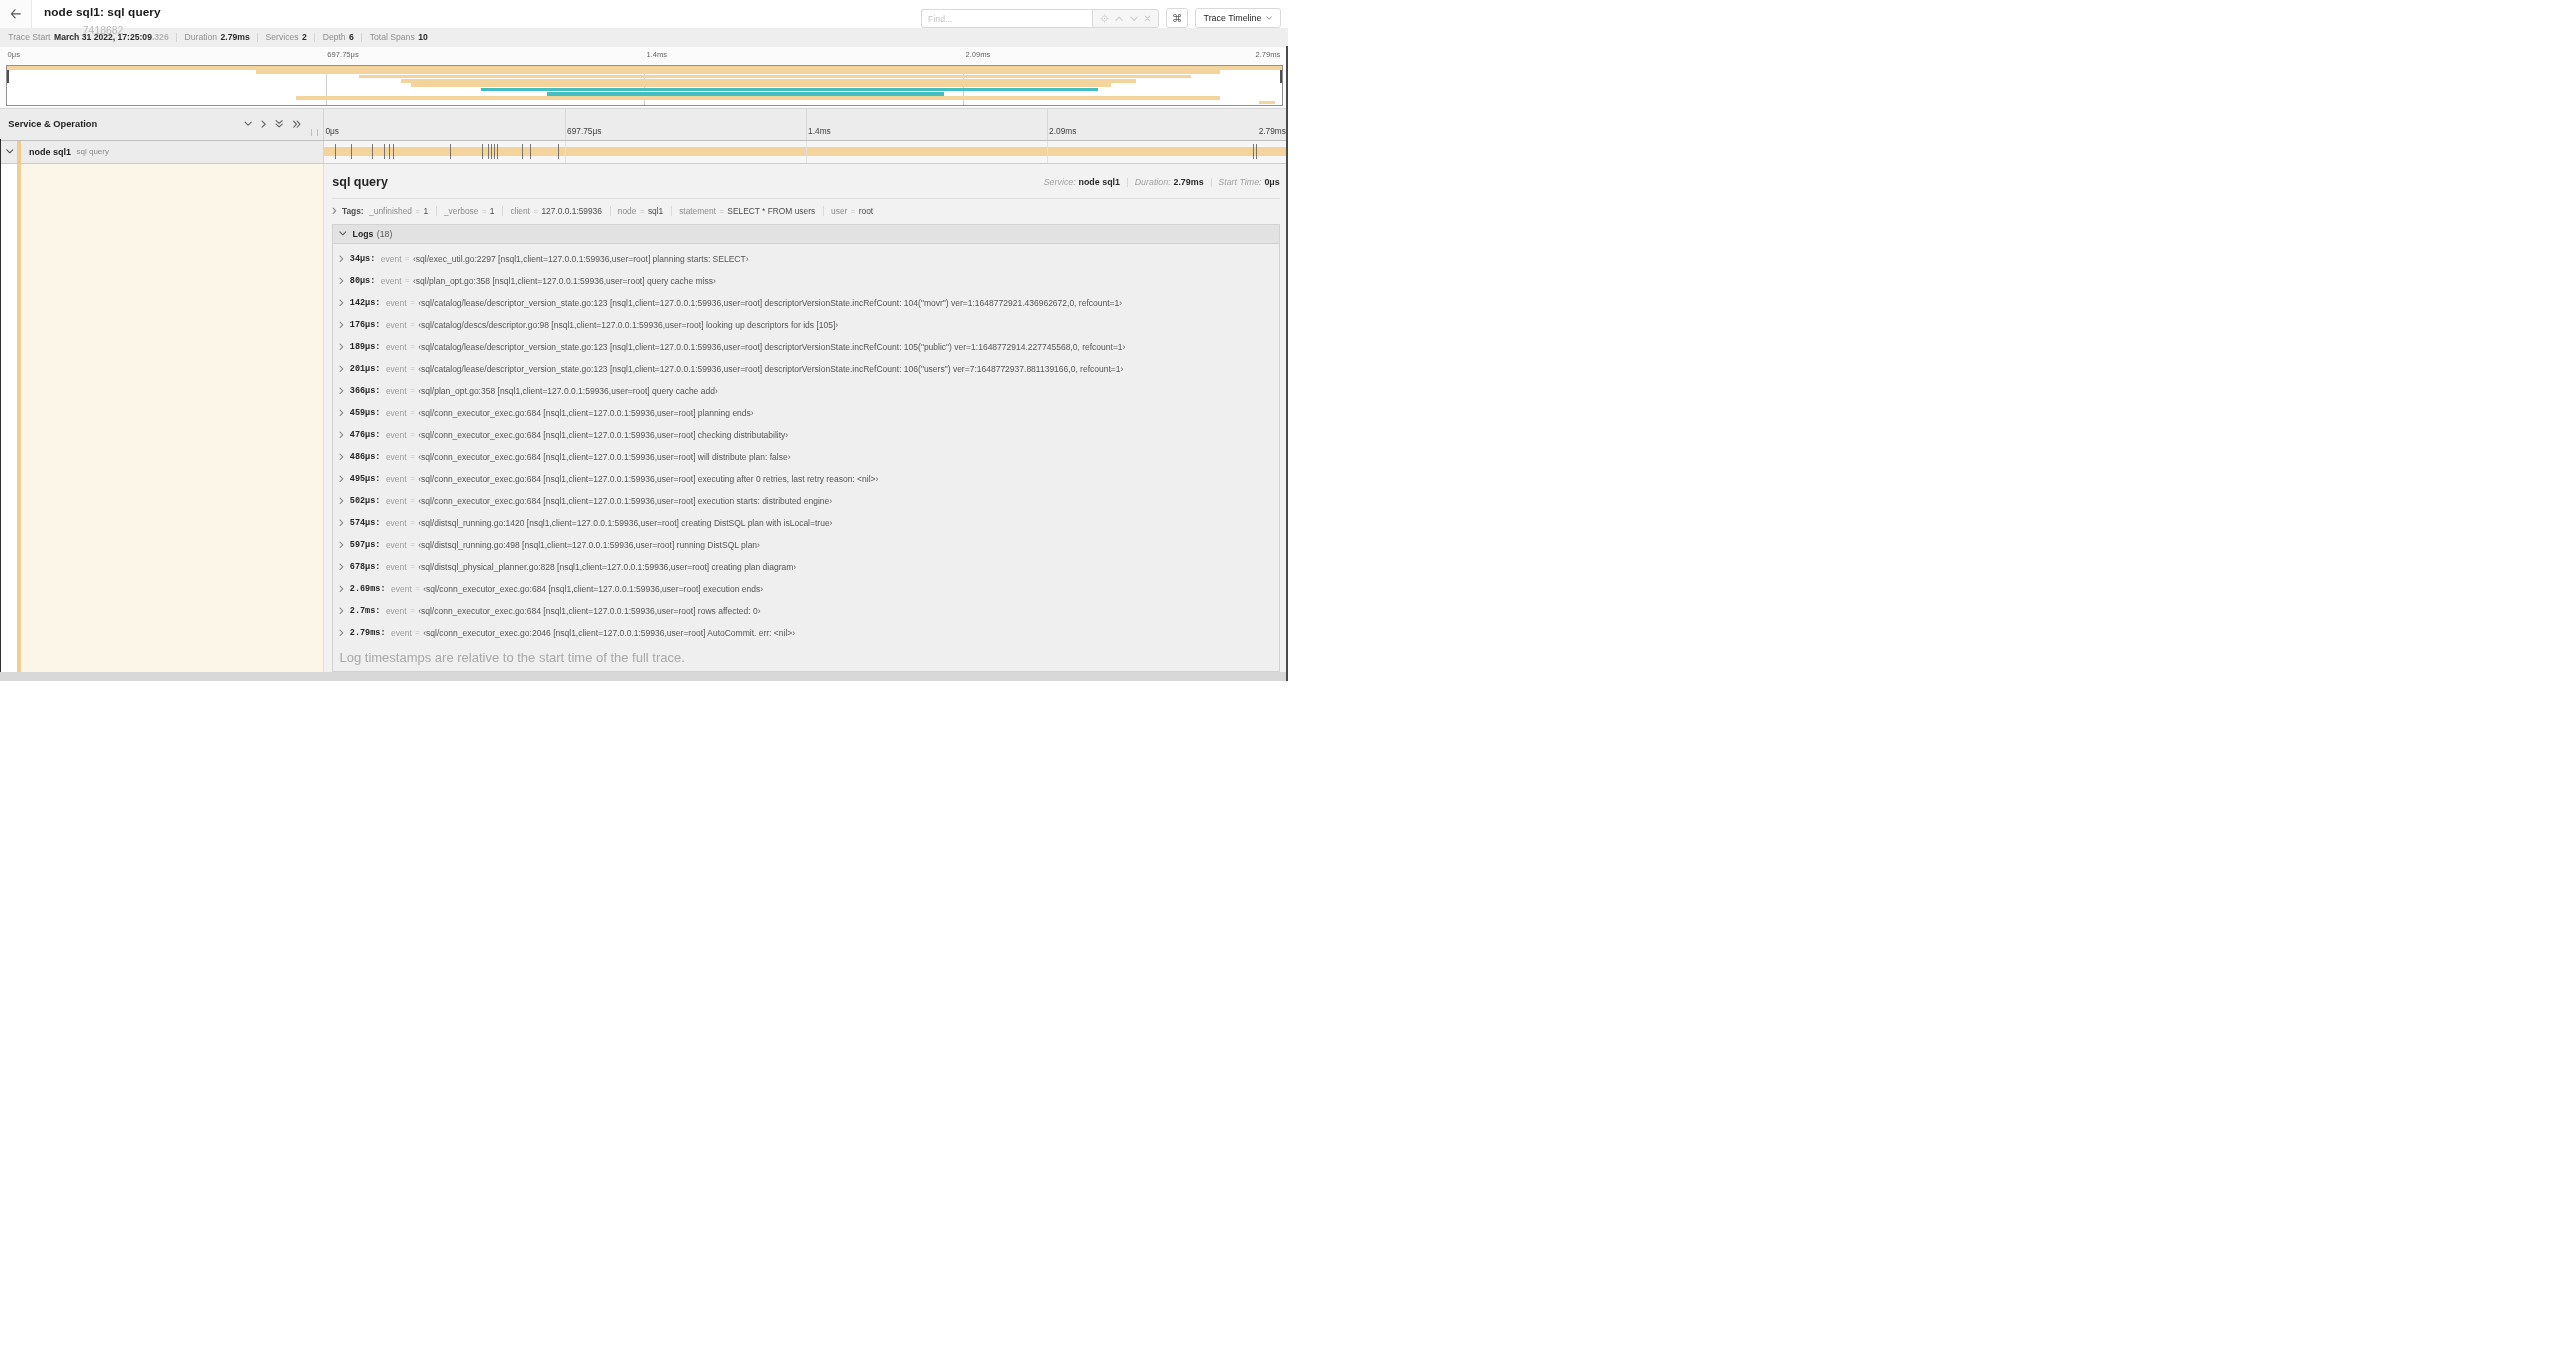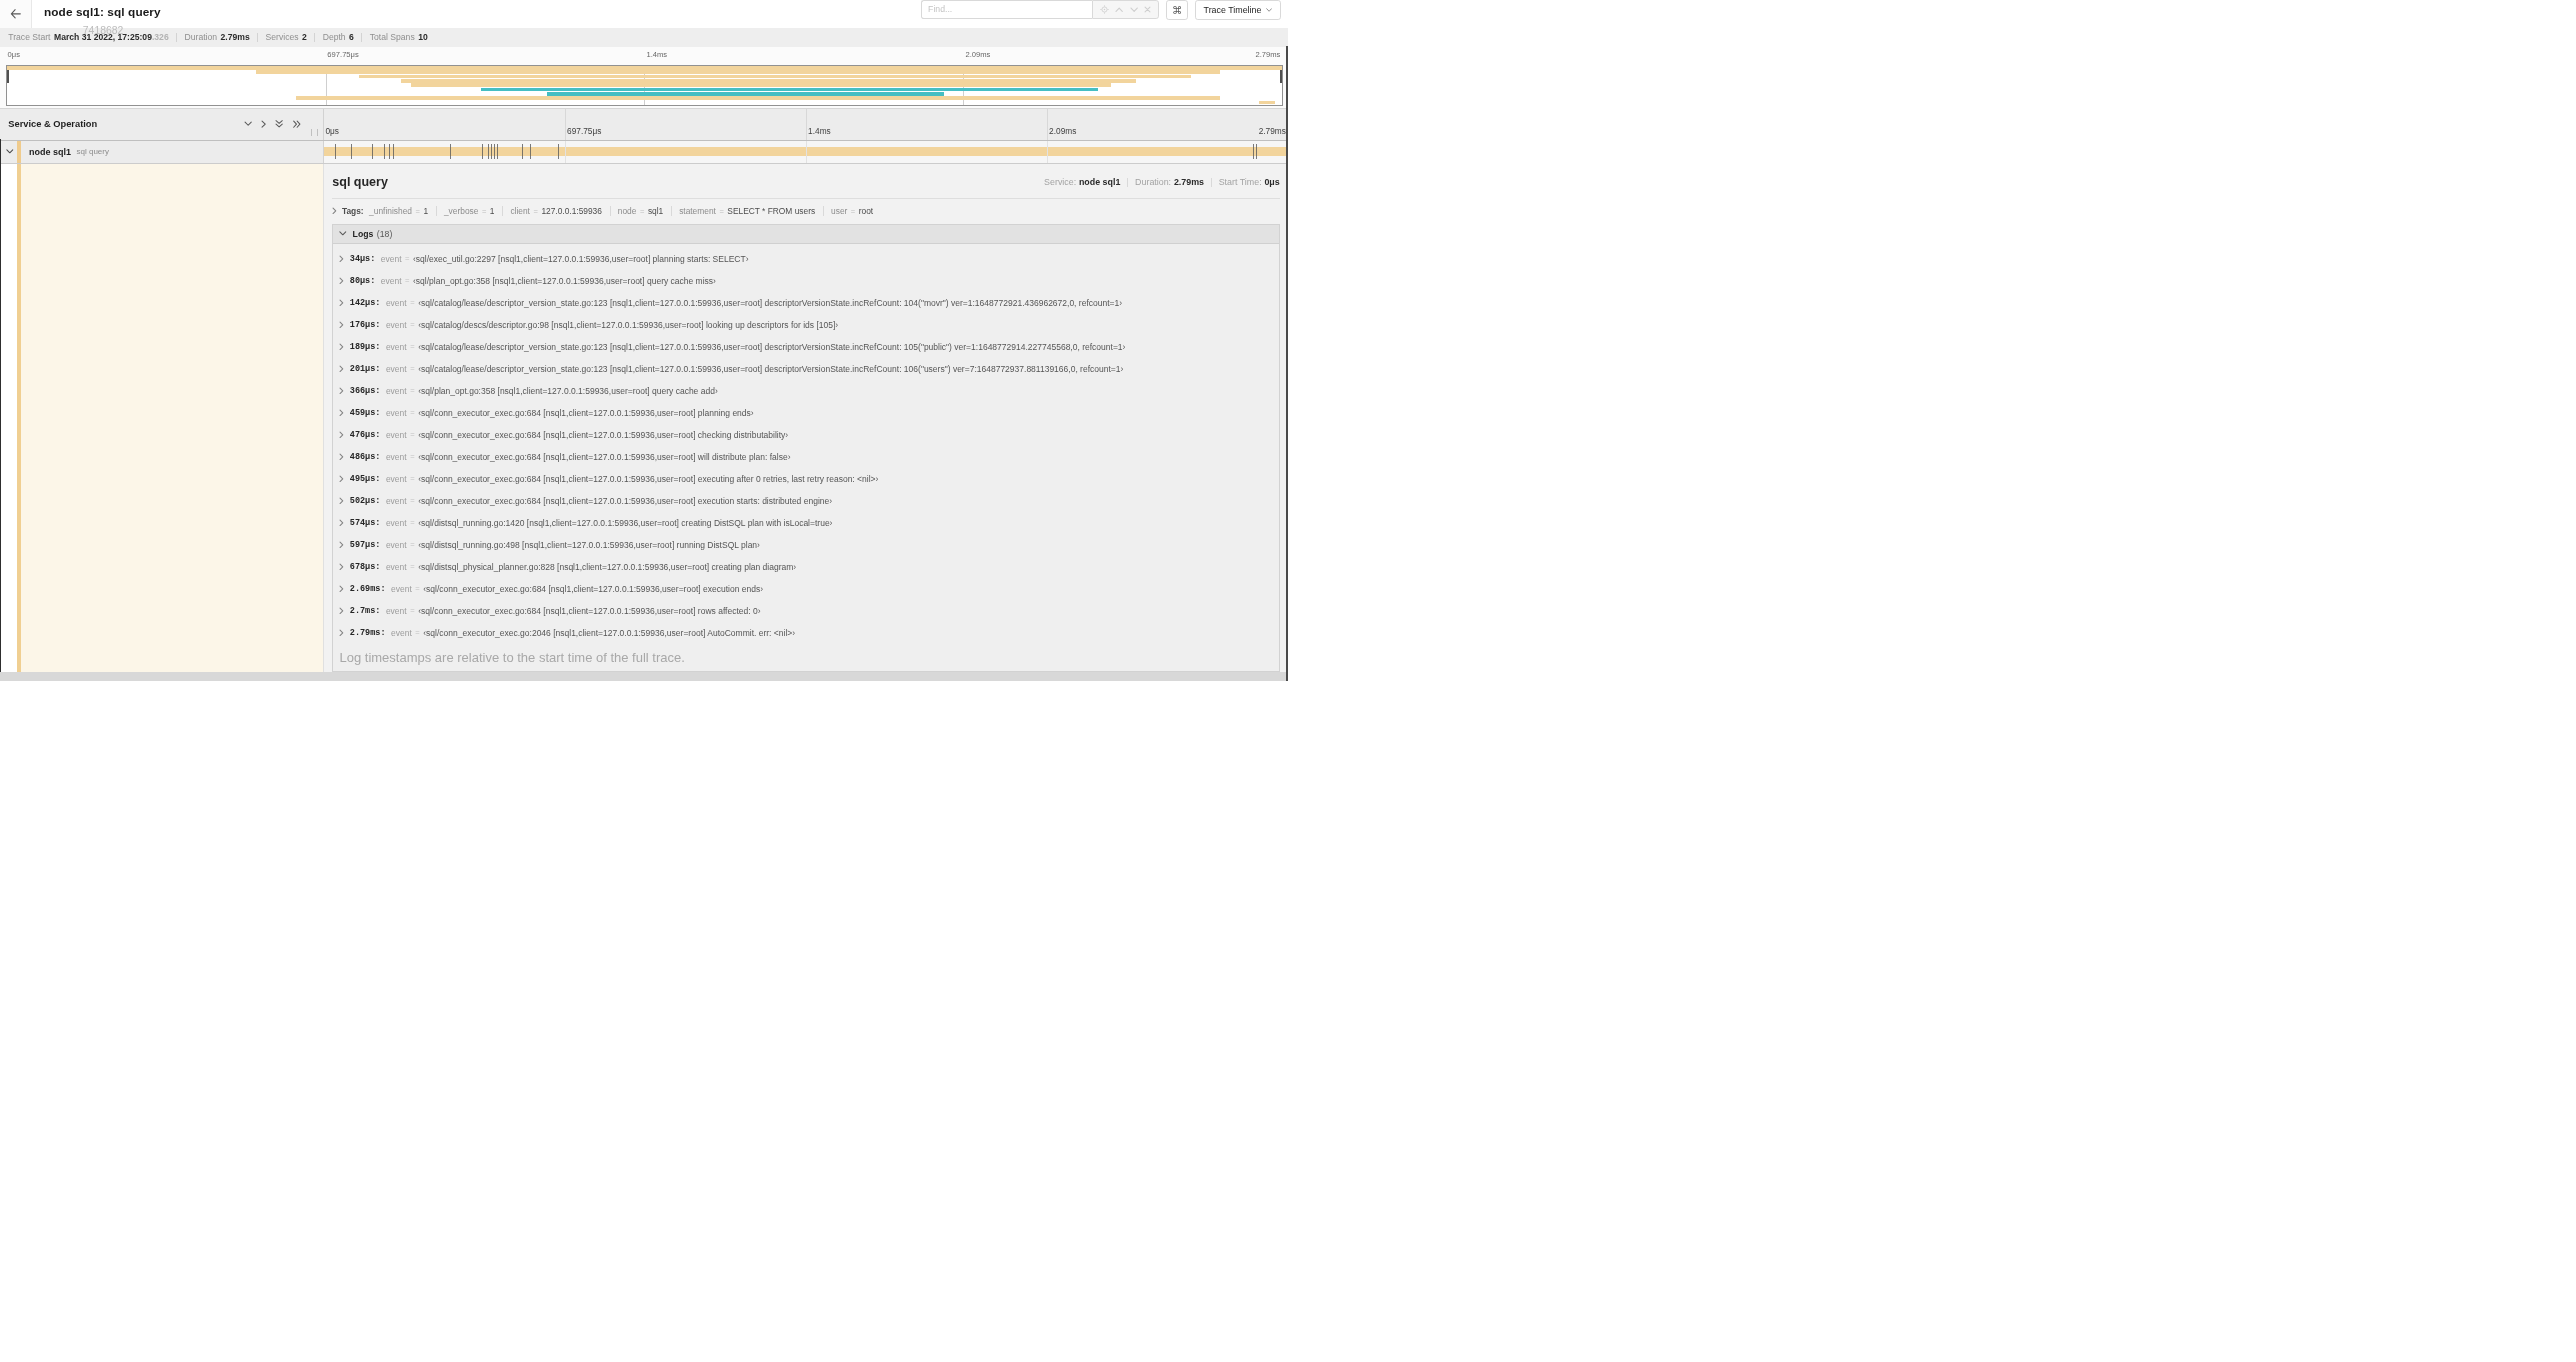--- a/index.html
+++ b/index.html
@@ -9,21 +9,21 @@
     -webkit-font-smoothing:antialiased;color:#262626;
   }
   
   .topbar{height:28px;display:flex;align-items:center;position:relative;background:#fff;}
   .back-btn{width:30.5px;height:28px;display:flex;align-items:center;justify-content:center;
     border-right:0.7px solid #e8e8e8;cursor:pointer;color:#595959;font-size:11.8px;background:#fbfbfb;}
   .title-wrap{display:flex;align-items:center;margin-left:12.5px;gap:6.2px;flex-direction:column;}
   .big-chevron{display:flex;align-items:center;color:#1a1a1a;cursor:pointer;}
   .page-title{font-size:11.8px;font-weight:700;color:#1a1a1a;margin:0;letter-spacing:0.1px;}
   .trace-id{font-size:10.4px;color:#bdbdbd;font-weight:400;margin-left:1.4px;}
-  .controls{position:absolute;right:7px;top:0;height:28px;display:flex;align-items:flex-start;gap:7px;}
+  .controls{position:absolute;right:7px;top:0;height:28px;display:flex;align-items:flex-end;gap:7px;}
   .find-group{display:flex;align-items:stretch;height:18.7px;}
   .find-input{width:158px;border:0.7px solid #d9d9d9;border-right:none;border-radius:2.8px 0 0 2.8px;
     padding:0 6.2px;font-size:8.7px;outline:none;color:#595959;background:#fff;font-family:inherit;}
   .find-input::placeholder{color:#c4c4c4;}
   .find-btns{display:flex;align-items:center;gap:6.2px;padding:0 7px;background:#f6f6f6;
     border:0.7px solid #d9d9d9;border-radius:0 2.8px 2.8px 0;}
   .find-btns .fb{display:flex;align-items:center;color:#cfcfcf;cursor:pointer;font-size:8.3px;line-height:1;}
   .sq-btn{height:20px;min-width:21.5px;display:flex;align-items:center;justify-content:center;
     border:0.7px solid #d9d9d9;border-radius:2.8px;background:#fff;cursor:pointer;
     font-size:10.4px;color:#595959;padding:0 4.2px;font-family:inherit;}
@@ -68,21 +68,21 @@
   .log-tick{position:absolute;top:3.5px;width:0.7px;height:14.5px;background:#5a5a5a;opacity:.8;}
   
   .main{display:flex;height:511px;}
   .left-col{width:323px;position:relative;background:#fff;flex:none;}
   .left-col .accent-stripe2{position:absolute;left:17.3px;top:0;bottom:0;width:3.5px;background:#f0cf92;}
   .left-col .cream{position:absolute;left:21px;top:0;bottom:0;right:0;background:#fcf6e8;}
   .detail{flex:1;background:#f2f2f2;border-left:0.7px solid #e0e0e0;padding:0 8.3px;position:relative;}
   .d-head{padding-top:8.3px;height:21px;display:flex;align-items:center;justify-content:space-between;}
   .d-title{font-size:12.5px;font-weight:600;color:#262626;margin:0;}
   .d-stats{display:flex;align-items:center;font-size:8.9px;}
-  .d-stat .s-label{color:#a3a3a3;}
+  .d-stat .s-label{color:#a3a3a3;font-style:italic;}
   .d-stat .s-value{color:#2b2b2b;font-weight:700;margin-left:2.8px;}
   .s-div{width:0.7px;height:9.7px;background:#d9d9d9;margin:0 7px;}
   .d-rule{border:none;border-top:0.7px solid #dedede;margin:5.5px 0 0 0;}
   .tagsrow{height:18px;margin-top:2.8px;display:flex;align-items:center;font-size:8.4px;cursor:pointer;}
   .tagsrow .t-chevron{color:#808080;display:flex;align-items:center;margin-right:4.8px;}
   .tags-label{font-weight:700;color:#4d4d4d;margin-right:5.5px;}
   .tag-item{display:flex;align-items:flex-end;white-space:nowrap;}
   .tag-key{color:#8c8c8c;}
   .tag-eq{color:#bdbdbd;margin:0 3.5px;font-size:7.6px;}
   .tag-value{color:#4d4d4d;}

